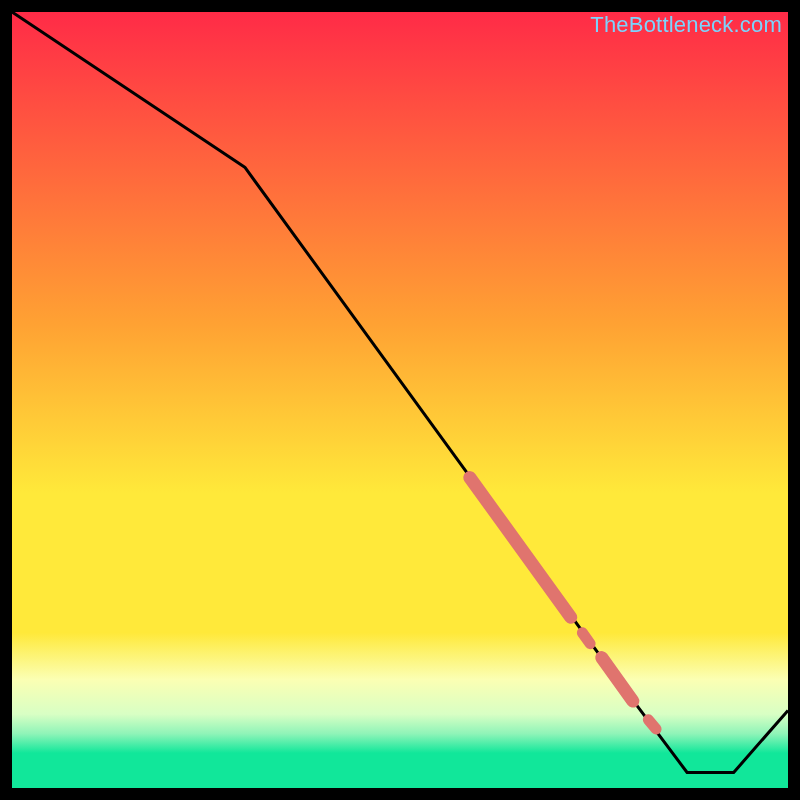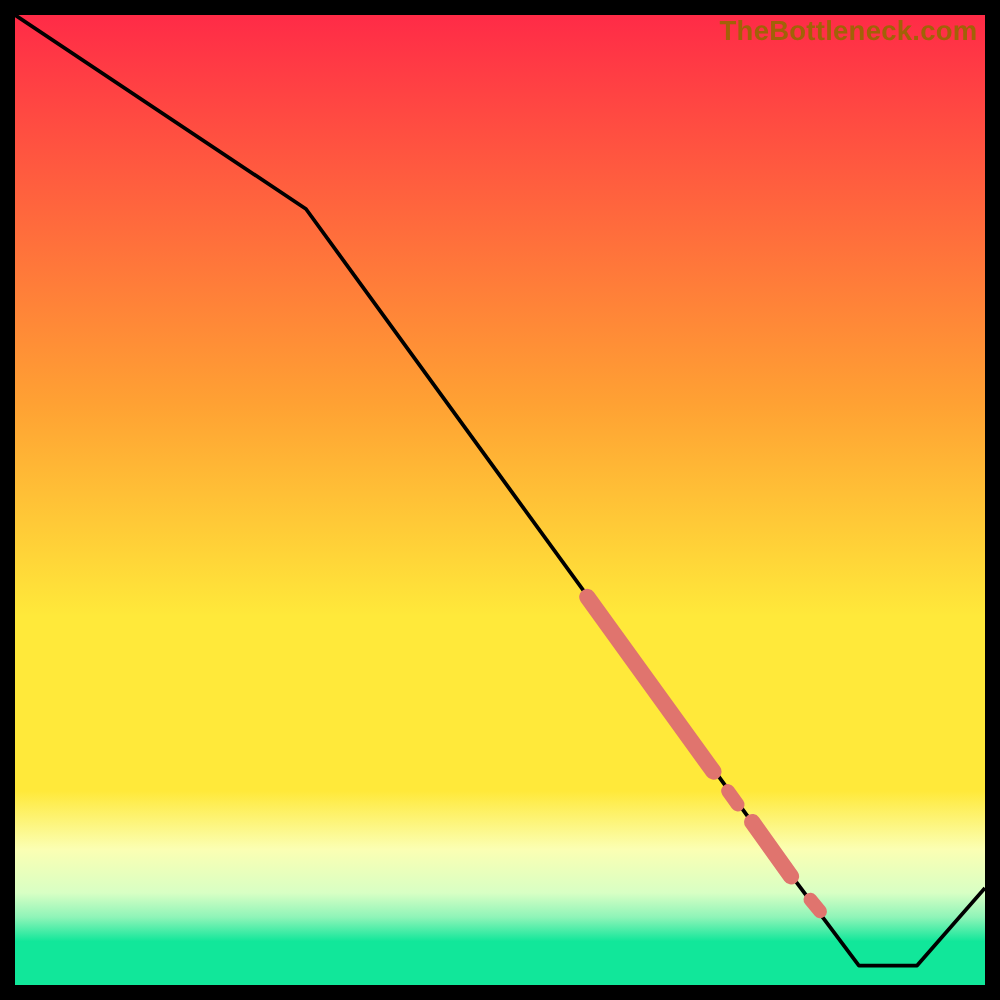--- a/index.html
+++ b/index.html
@@ -17,22 +17,22 @@
     top: 12px;
     width: 776px;
     height: 776px;
     background: #000;
   }
   .watermark {
     position: absolute;
     top: 0px;
     right: 6px;
     font-size: 22px;
-    font-weight: 700;
-    color: #a16207;
+    font-weight: 400;
+    color: #7dd3fc;
     letter-spacing: 0.2px;
     z-index: 5;
   }
   svg {
     display: block;
   }
 </style>
 </head>
 <body>
 

